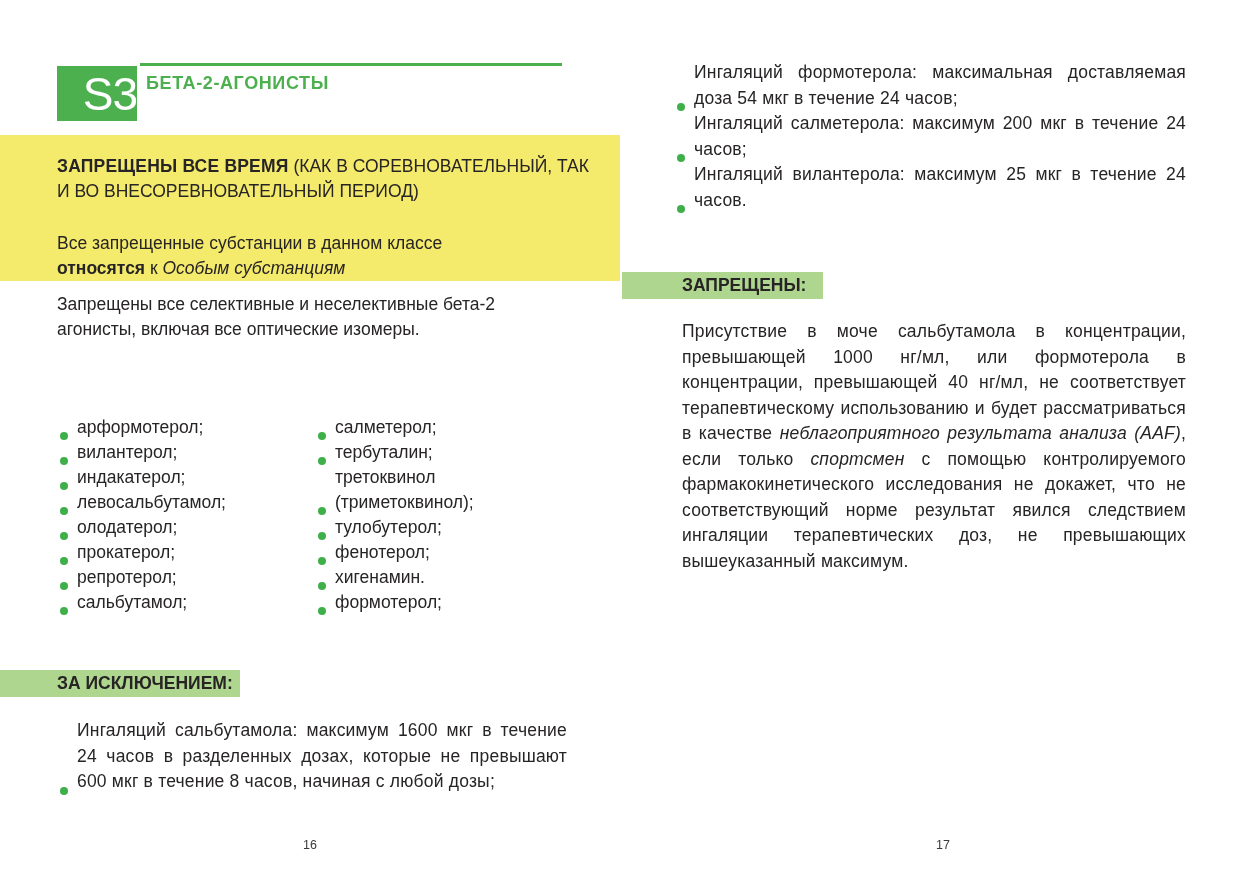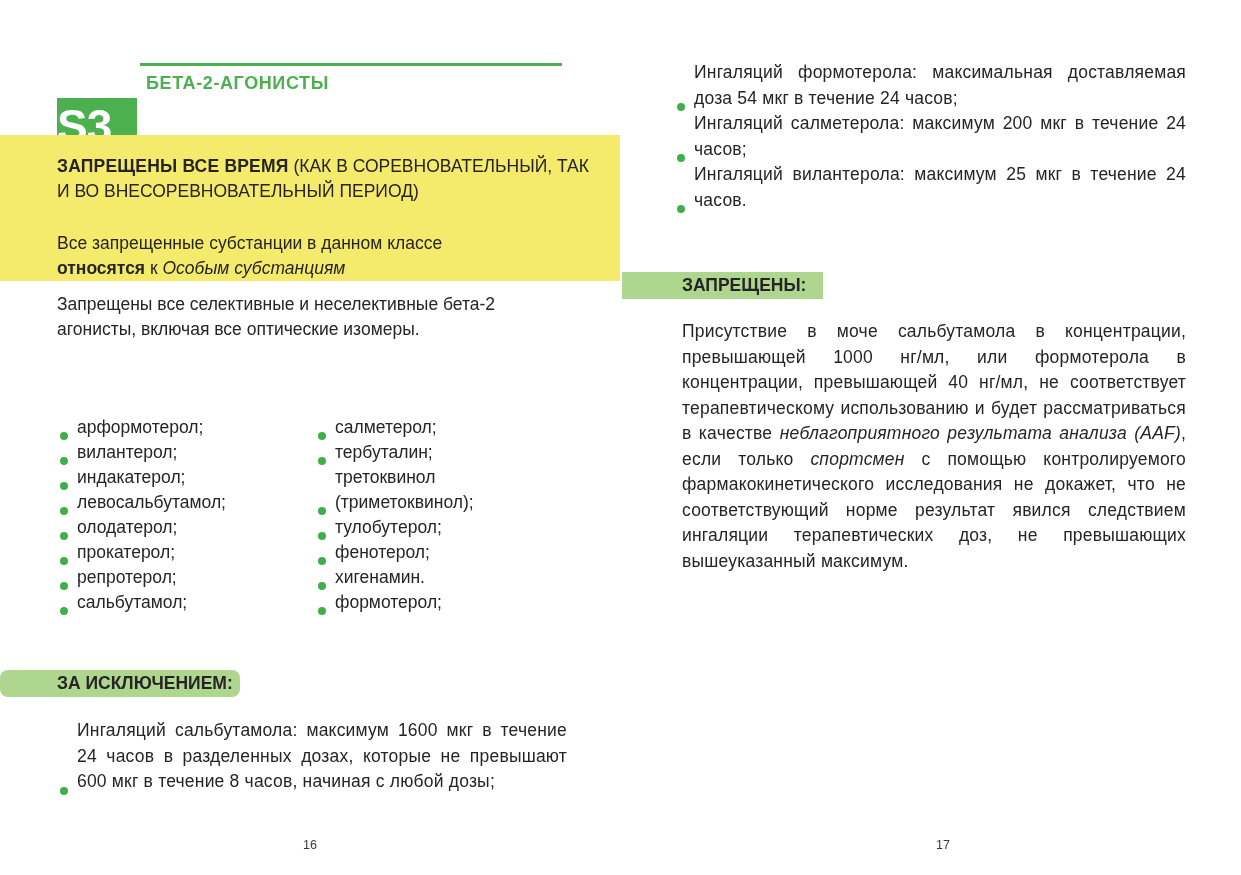--- a/index.html
+++ b/index.html
@@ -13,27 +13,26 @@
     color: #272425;
     overflow: hidden;
   }
   .abs { position: absolute; }
 
   
   .rule { background: #4db04f; }
   .badge {
     background: #4db04f;
     color: #ffffff;
-    font-weight: bold;
+    font-weight: normal;
     font-size: 46px;
     display: flex;
     align-items: center;
-    justify-content: flex-start;
+    justify-content: flex-end;
     letter-spacing: -1px;
-    margin-top: 32px;
   }
   .sec-title {
     color: #4db04f;
     font-weight: bold;
     font-size: 18px;
     letter-spacing: .6px;
   }
 
   
   .yellow-box {
@@ -170,21 +169,21 @@
     <li>
         <span class="dot"></span>
         <span class="li-text">хигенамин.</span>
       </li>
     <li>
         <span class="dot"></span>
         <span class="li-text">формотерол;</span>
       </li>
   </ul>
 
-  <div class="abs greenbar" style="left:0; top:670px; width:240px; height:27px; padding-left:57px;border-radius:8px;">
+  <div class="abs greenbar" style="left:0; top:670px; width:240px; height:27px; padding-left:57px;">
     <span>ЗА ИСКЛЮЧЕНИЕМ:</span>
   </div>
 
   <ul class="abs blist justify" style="left:60px; top:718px; width:507px;">
     <li>
         <span class="dot"></span>
         <span class="li-text-lg">Ингаляций сальбутамола: максимум 1600 мкг в течение 24 часов в разделенных дозах, которые не превышают 600 мкг в течение 8 часов, начиная с любой дозы;</span>
       </li>
   </ul>
 

